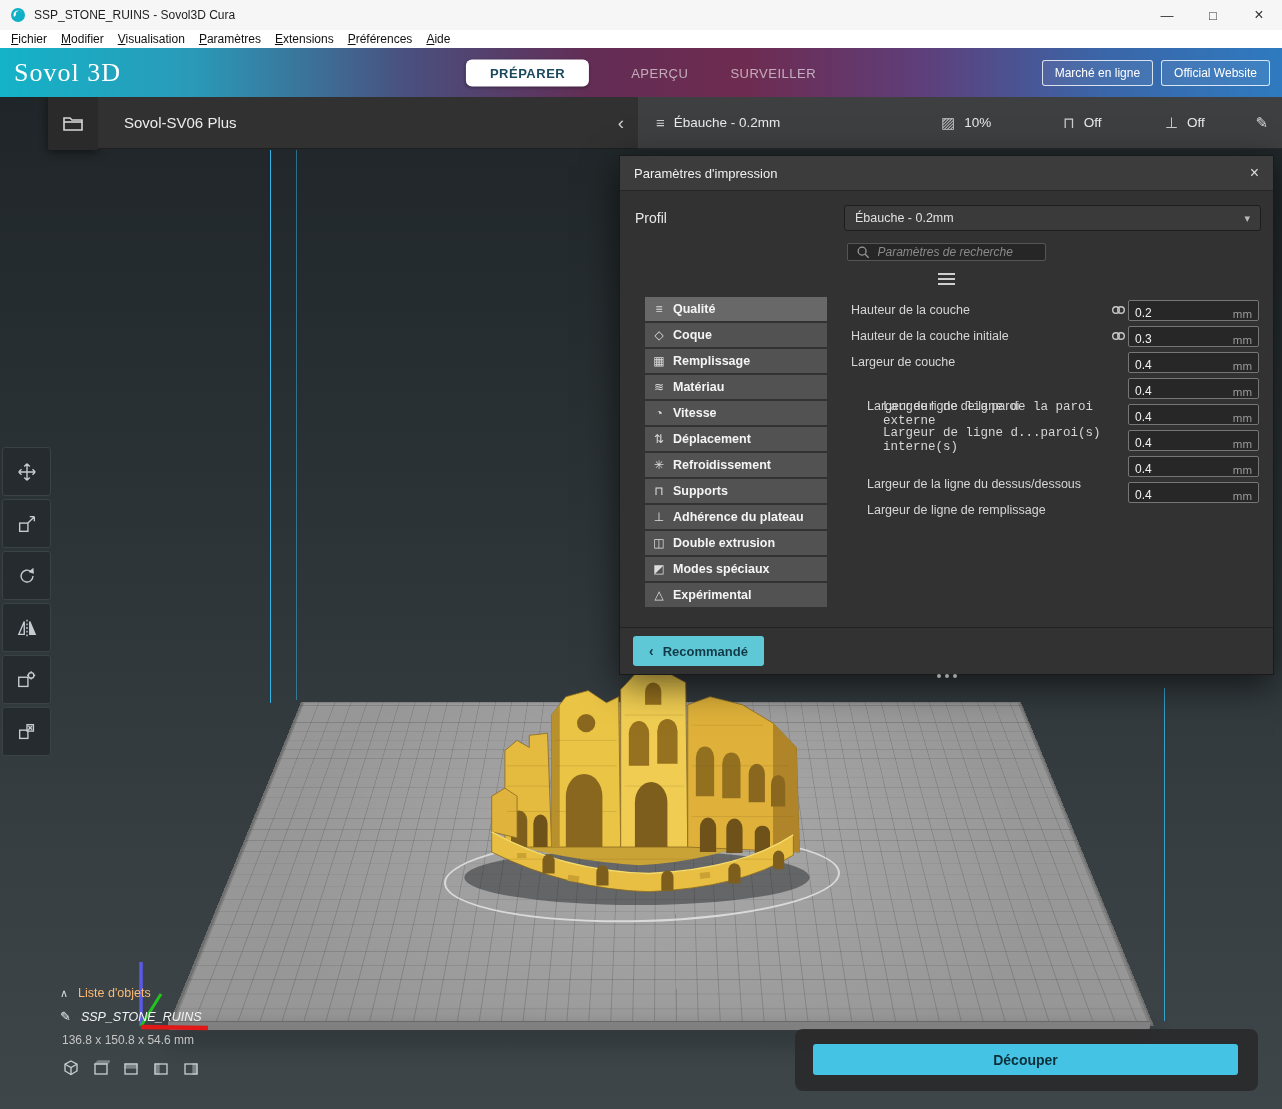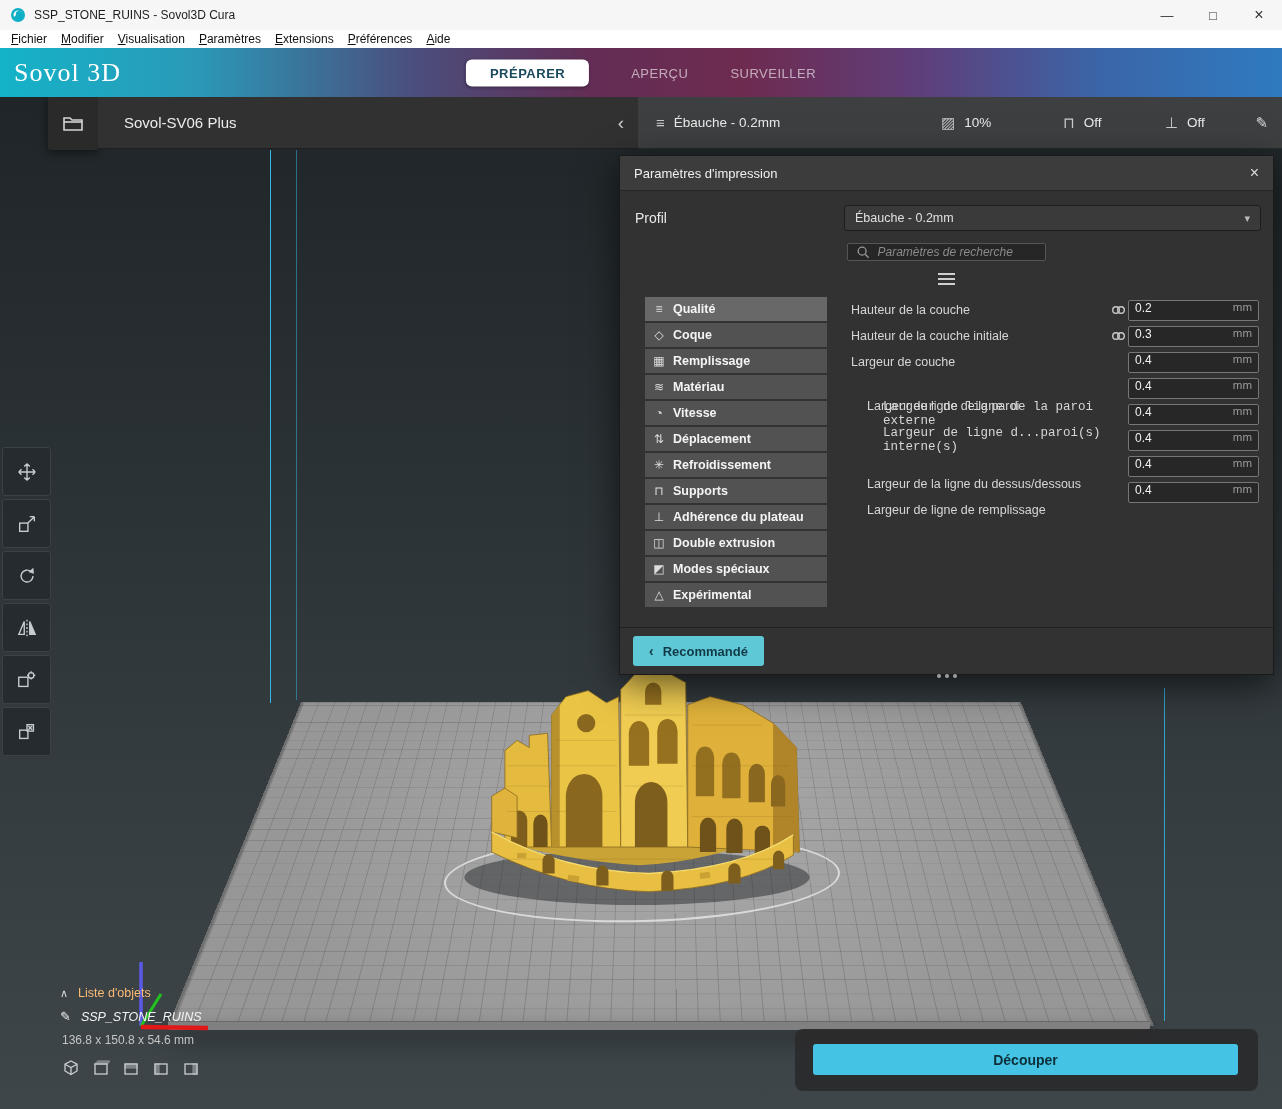--- a/index.html
+++ b/index.html
@@ -99,21 +99,21 @@
     font-weight:bold;color:#f4f4f4;font-size:12.5px;}
   .cat.active{background:#686868;}
   .cicon{width:28px;text-align:center;font-size:12px;color:#dddddd;font-weight:normal;}
   .settings{flex:1;padding-left:24px;}
   .srow{height:26px;display:flex;align-items:center;}
   .slabel{flex:1;font-size:12.5px;color:#d6d6d6;}
   .ind1{padding-left:16px;margin-top:36px;}
   .ind2{padding-left:32px;font-family:Liberation Mono, monospace;}
   .slink{width:20px;display:flex;justify-content:center;}
   .sinput{width:131px;height:21px;position:relative;background:#272727;border:1px solid #767676;border-radius:2px;
-    display:flex;align-items:flex-start;box-sizing:border-box;flex:none;}
+    display:flex;align-items:flex-end;box-sizing:border-box;flex:none;}
   .sinput input{width:100%;background:transparent;border:none;outline:none;color:#f2f2f2;font-size:12px;
     padding:0 30px 0 6px;font-family:"Liberation Sans",sans-serif;}
   .unit{position:absolute;right:6px;color:#9a9a9a;font-size:11.5px;}
   .psp-footer{position:absolute;left:0;right:0;bottom:0;height:46px;border-top:1px solid #222;
     display:flex;align-items:center;padding-left:13px;background:#323232;}
   .btn-recommended{height:30px;padding:0 16px;background:#5fc8d7;border-radius:3px;display:flex;
     align-items:center;gap:9px;color:#123a46;font-size:13px;font-weight:bold;}
   .btn-recommended .chev{font-weight:bold;font-size:14px;}
   .psp-grip{position:absolute;left:50%;bottom:-4px;transform:translateX(-50%);display:flex;gap:4px;}
   .psp-grip div{width:4px;height:4px;border-radius:50%;background:#9f9f9f;}
@@ -223,20 +223,24 @@
   <span class="menu-item">Préférences</span>
   <span class="menu-item">Aide</span>
 </div>
 
 <div id="appheader" class="abs">
   <div id="logo">Sovol 3D</div>
   <div id="stages">
     <div class="stage active">PRÉPARER</div>
     <div class="stage">APERÇU</div>
     <div class="stage">SURVEILLER</div>
+  </div>
+  <div id="header-links">
+    <div class="hlink">Marché en ligne</div>
+    <div class="hlink">Official Website</div>
   </div>
 </div>
 
 <div id="open-btn" class="abs">
   <svg width="24" height="24" viewBox="0 0 24 24" fill="none" stroke="#d5d5d5" stroke-width="1.6">
     <path d="M3,7 h6 l2,2 h10 v10 h-18 z"></path>
     <path d="M3,11 h18"></path>
   </svg>
 </div>
 

